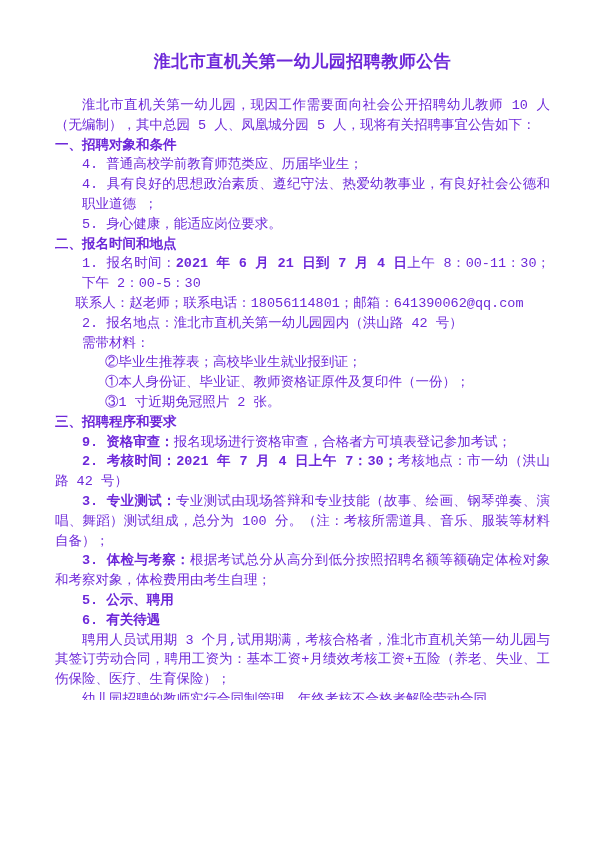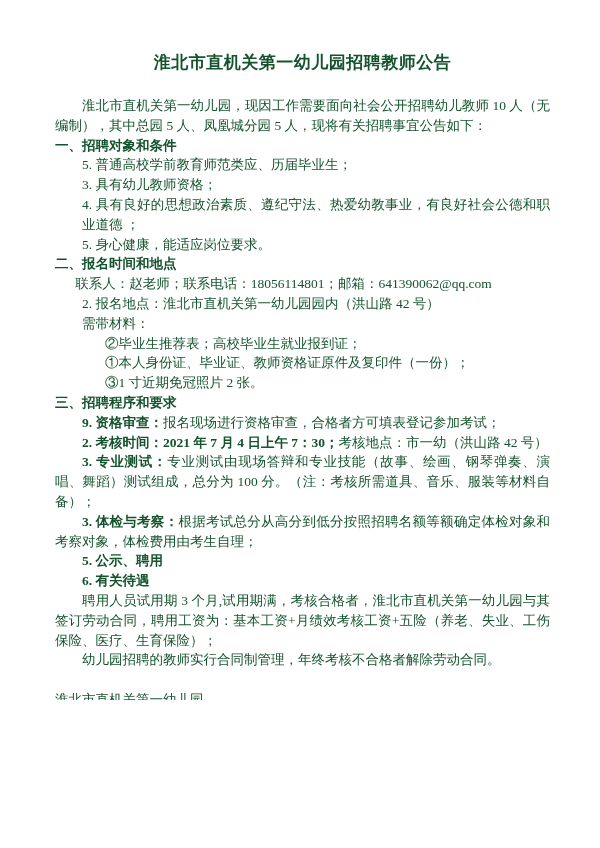--- a/index.html
+++ b/index.html
@@ -2,22 +2,22 @@
 <html><head>
 <meta charset="utf-8">
 <style>
   * { margin: 0; padding: 0; box-sizing: border-box; }
   html, body { background: #ffffff; }
   .page {
     position: relative;
     width: 600px;
     height: 700px;
     background: #ffffff;
-    font-family: Liberation Serif, serif;
-    color: #14532d;
+    font-family: Liberation Mono, monospace;
+    color: #6d28d9;
     overflow: hidden;
   }
   .content {
     padding: 50px 50px 0 55px;
   }
   .doc-title {
     font-size: 17px;
     font-weight: bold;
     text-align: center;
     line-height: 26px;
@@ -46,26 +46,26 @@
 <div class="page">
   <div class="content">
 
     <div class="doc-title">淮北市直机关第一幼儿园招聘教师公告</div>
 
     <div class="body-text">
 
       <p class="para-indent">淮北市直机关第一幼儿园，现因工作需要面向社会公开招聘幼儿教师 10 人（无编制），其中总园 5 人、凤凰城分园 5 人，现将有关招聘事宜公告如下：</p>
 
       <p class="sec-heading">一、招聘对象和条件</p>
-      <p class="item">5. 普通高校学前教育师范类应、历届毕业生；</p>
-      <p class="item">3. 具有幼儿教师资格；</p>
+      <p class="item">4. 普通高校学前教育师范类应、历届毕业生；</p>
       <p class="item">4. 具有良好的思想政治素质、遵纪守法、热爱幼教事业，有良好社会公德和职业道德 ；</p>
       <p class="item">5. 身心健康，能适应岗位要求。</p>
 
       <p class="sec-heading">二、报名时间和地点</p>
+      <p class="item"><span>1. 报名时间：</span><span class="bold">2021 年 6 月 21 日到 7 月 4 日</span><span>上午 8：00-11：30；下午 2：00-5：30</span></p>
       <p class="contact-line">联系人：赵老师；联系电话：18056114801；邮箱：641390062@qq.com</p>
       <p class="item">2. 报名地点：淮北市直机关第一幼儿园园内（洪山路 42 号）</p>
       <p class="item">需带材料：</p>
       <p class="material-item">②毕业生推荐表；高校毕业生就业报到证；</p>
       <p class="material-item">①本人身份证、毕业证、教师资格证原件及复印件（一份）；</p>
       <p class="material-item">③1 寸近期免冠照片 2 张。</p>
 
       <p class="sec-heading">三、招聘程序和要求</p>
       <p class="item-wrap"><span class="bold">9. 资格审查：</span><span>报名现场进行资格审查，合格者方可填表登记参加考试；</span></p>
       <p class="item-wrap"><span class="bold">2. 考核时间：2021 年 7 月 4 日上午 7：30；</span><span>考核地点：市一幼（洪山路 42 号）</span></p>

